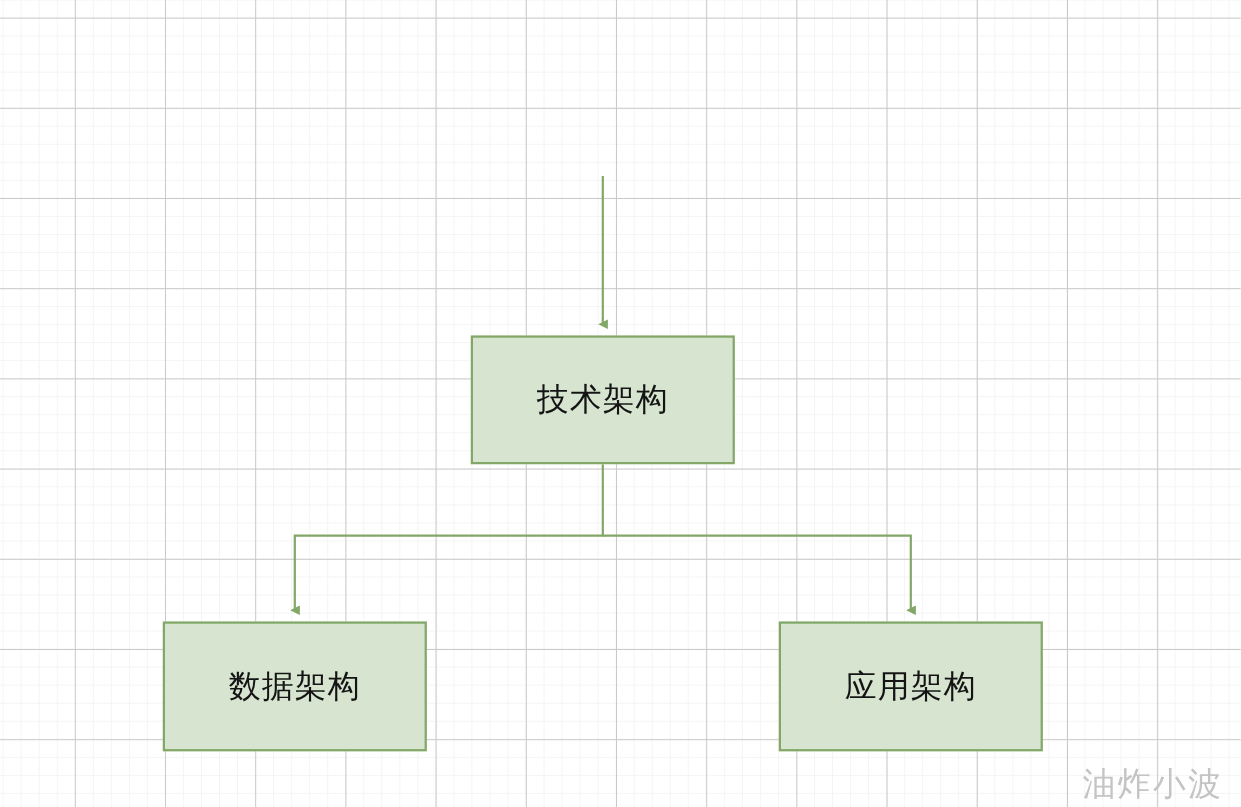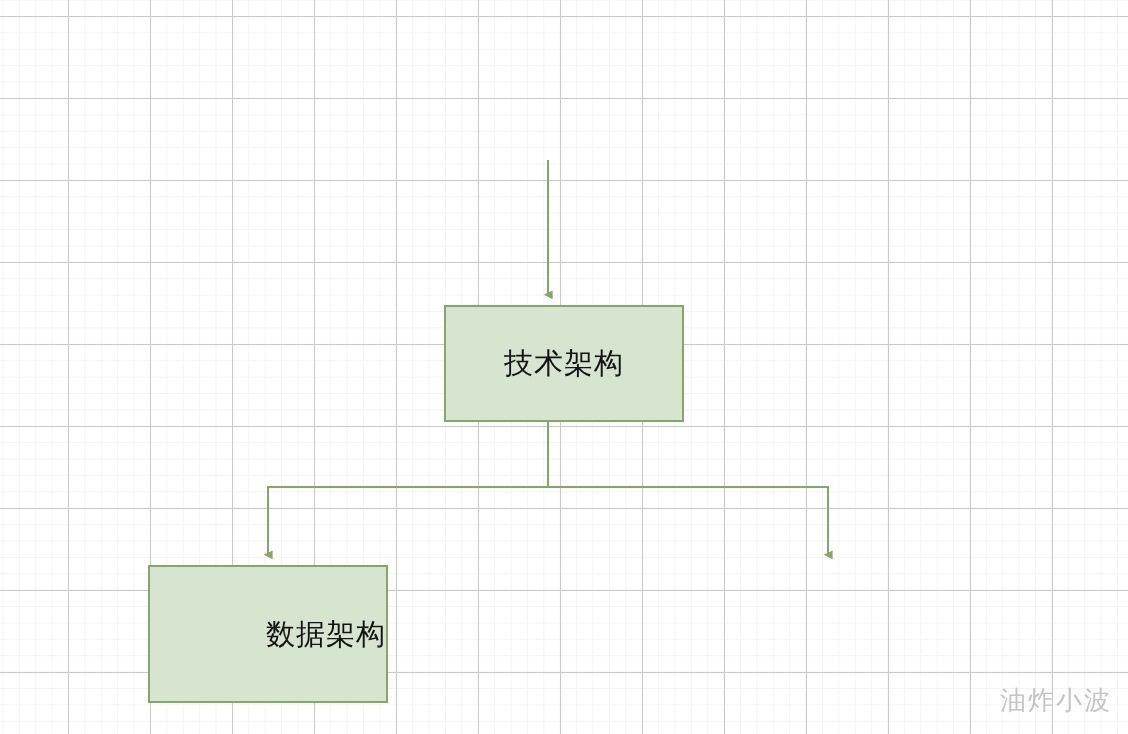--- a/index.html
+++ b/index.html
@@ -54,22 +54,22 @@
     font-size: 29px;
     line-height: 1;
     letter-spacing: 1px;
     font-weight: 400;
     white-space: nowrap;
     color: #141414;
   }
   #watermark {
     position: absolute;
     right: 16px;
-    bottom: 16px;
-    font-size: 26px;
+    bottom: 0;
+    font-size: 30px;
     letter-spacing: 2px;
     color: #c4c4c4;
     white-space: nowrap;
     user-select: none;
   }
 </style>
 </head>
 <body>
 
 <div id="canvas">
@@ -88,24 +88,27 @@
     <g>
       <path d="M 548 422 L 548 487 L 268 487 L 268 555" fill="none" stroke="#82a766" stroke-width="2" stroke-linejoin="miter" marker-end="url(#arrowhead)"></path>
     </g>
 
     <g>
       <path d="M 548 487 L 828 487 L 828 555" fill="none" stroke="#82a766" stroke-width="2" stroke-linejoin="miter" marker-end="url(#arrowhead)"></path>
     </g>
   </svg>
 
 
-  <div class="node" style="left:428px; top:305px; width:240px; height:117px;margin-left:16px;">
+  <div class="node" style="left:428px; top:305px; width:240px; height:117px;">
     <span class="node-label">技术架构</span>
   </div>
 
-  <div class="node" style="left:148px; top:565px; width:240px; height:138px;justify-content:flex-end;">
+  <div class="node" style="left:148px; top:565px; width:240px; height:118px;">
     <span class="node-label">数据架构</span>
   </div>
 
+  <div class="node" style="left:708px; top:565px; width:240px; height:118px;">
+    <span class="node-label">应用架构</span>
+  </div>
 
   <div id="watermark">油炸小波</div>
 
 </div>
 
 </body></html>

